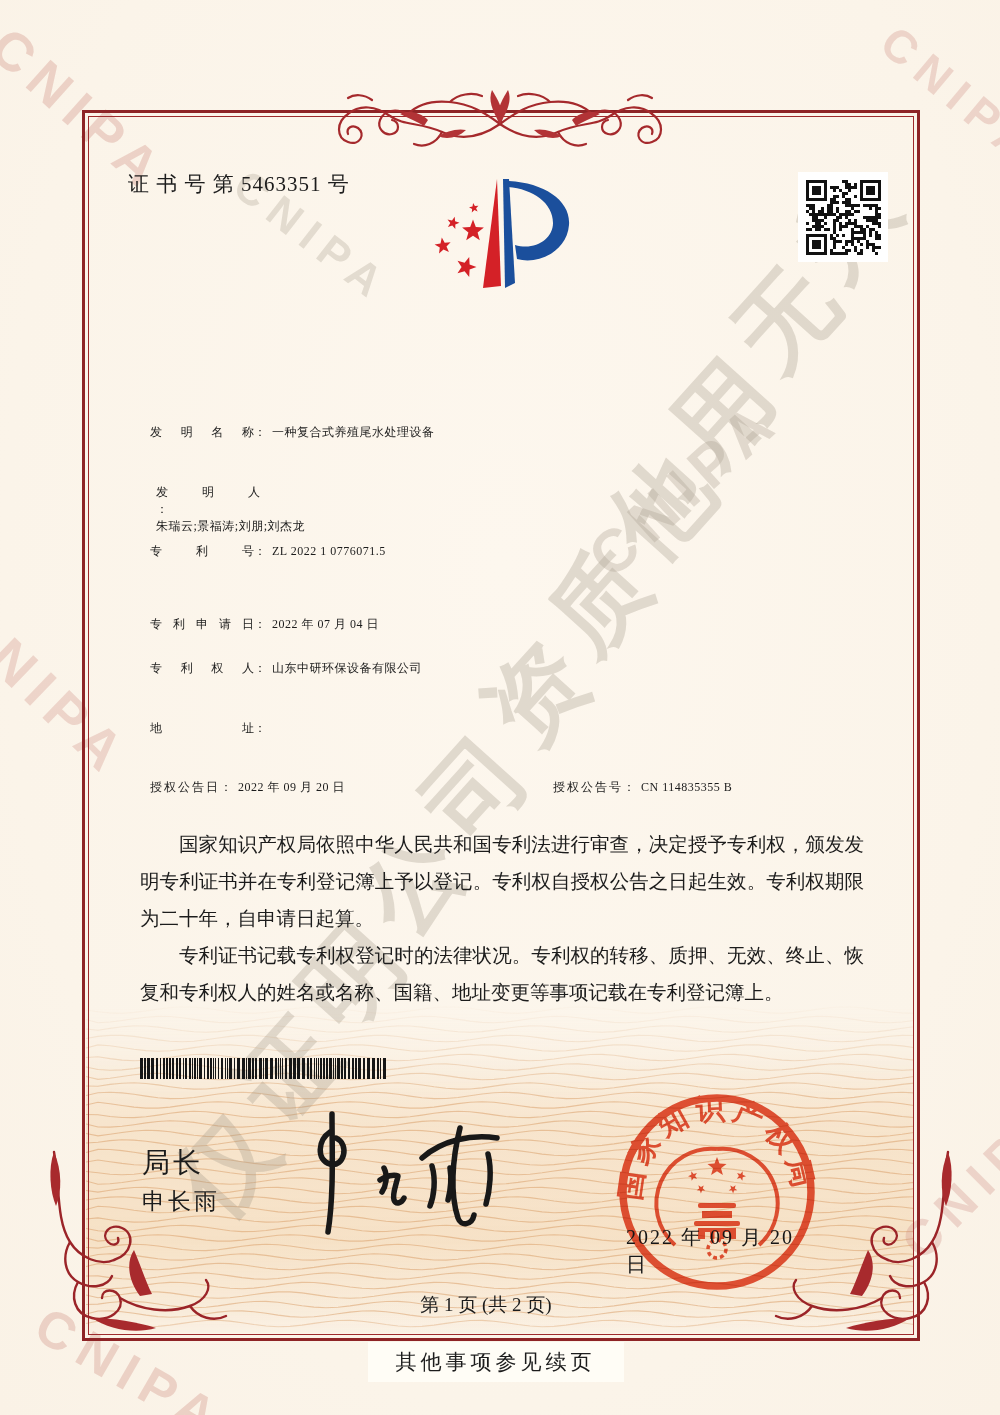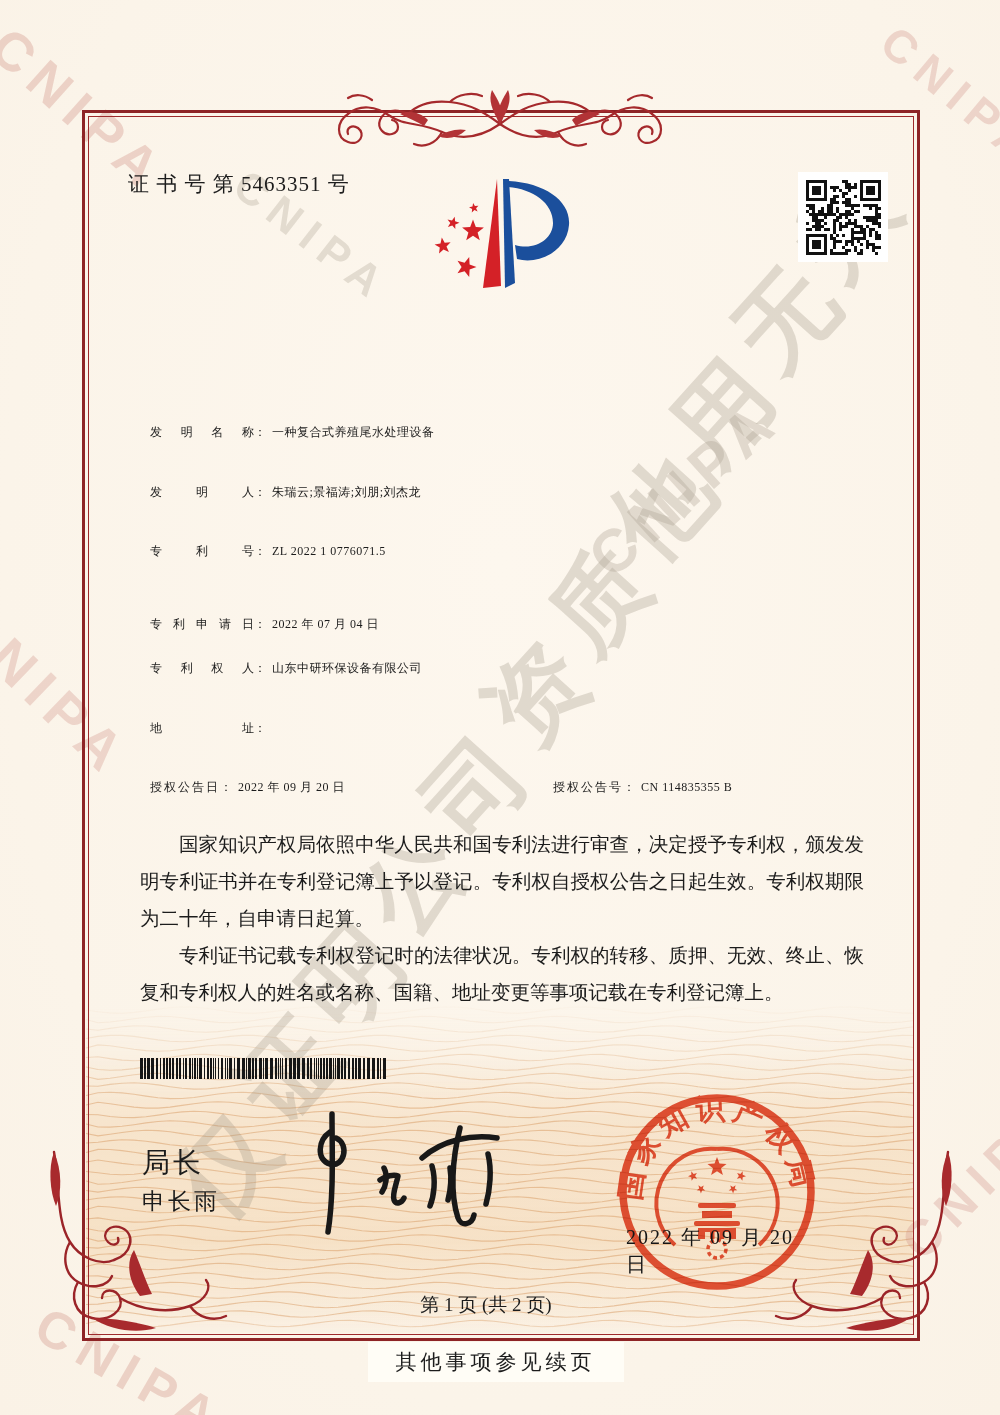--- a/index.html
+++ b/index.html
@@ -408,21 +408,21 @@
         <rect x="6" y="60" width="9" height="9" fill="#111"></rect>
       </svg>
     </div>
 
 
   <div class="abs row" style="top:424px;">
     <span class="flabel">发明名称</span>
       <span class="fcolon">：</span>
       <span class="fvalue">一种复合式养殖尾水处理设备</span>
   </div>
-  <div class="abs row" style="top:484px;">
+  <div class="abs row" style="top:484px;flex-direction:column;">
     <span class="flabel">发明人</span>
       <span class="fcolon">：</span>
       <span class="fvalue">朱瑞云;景福涛;刘朋;刘杰龙</span>
   </div>
   <div class="abs row" style="top:543px;">
     <span class="flabel">专利号</span>
       <span class="fcolon">：</span>
       <span class="fvalue">ZL 2022 1 0776071.5</span>
   </div>
   <div class="abs row" style="top:601px;margin-top:15px;">

